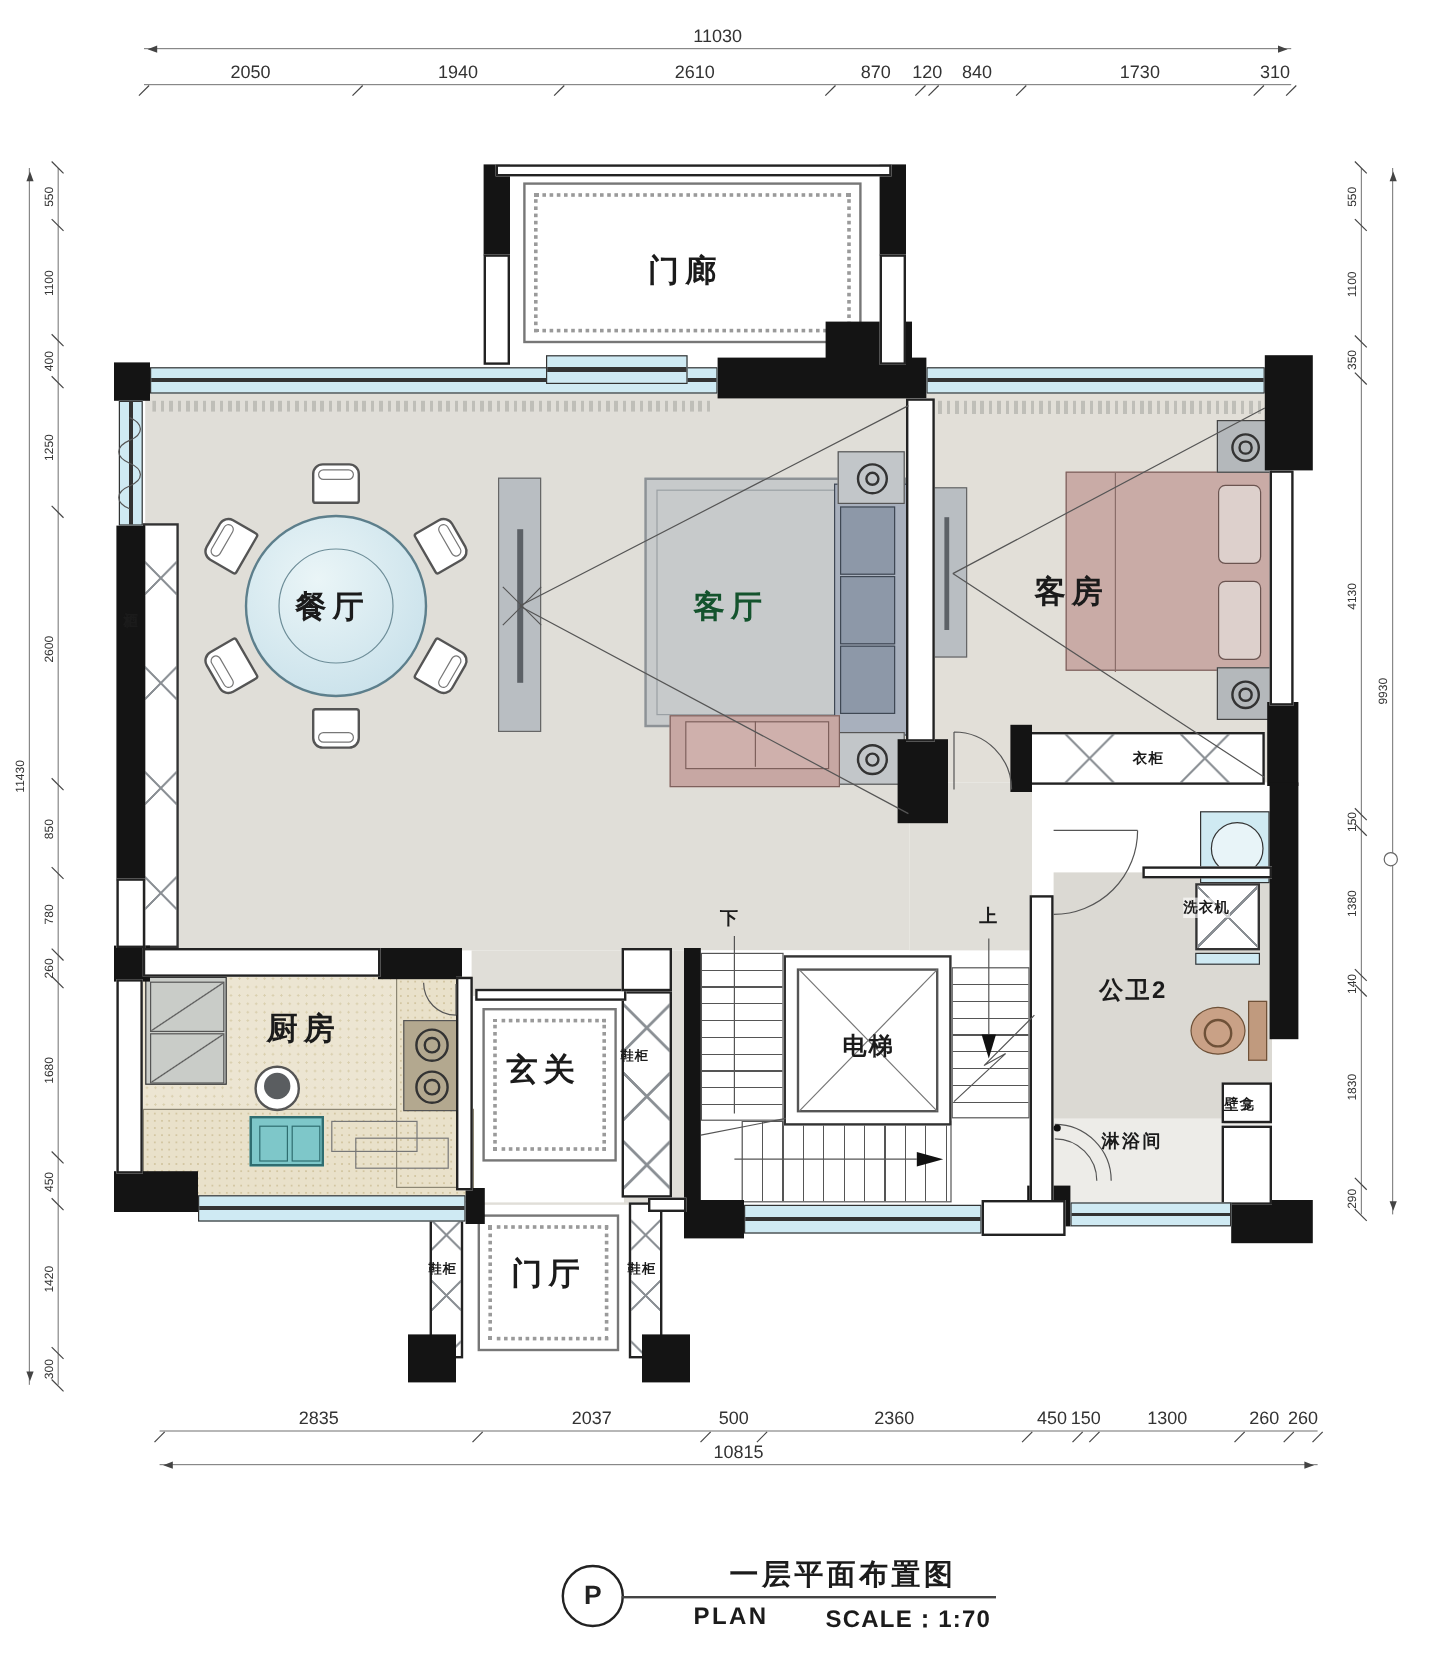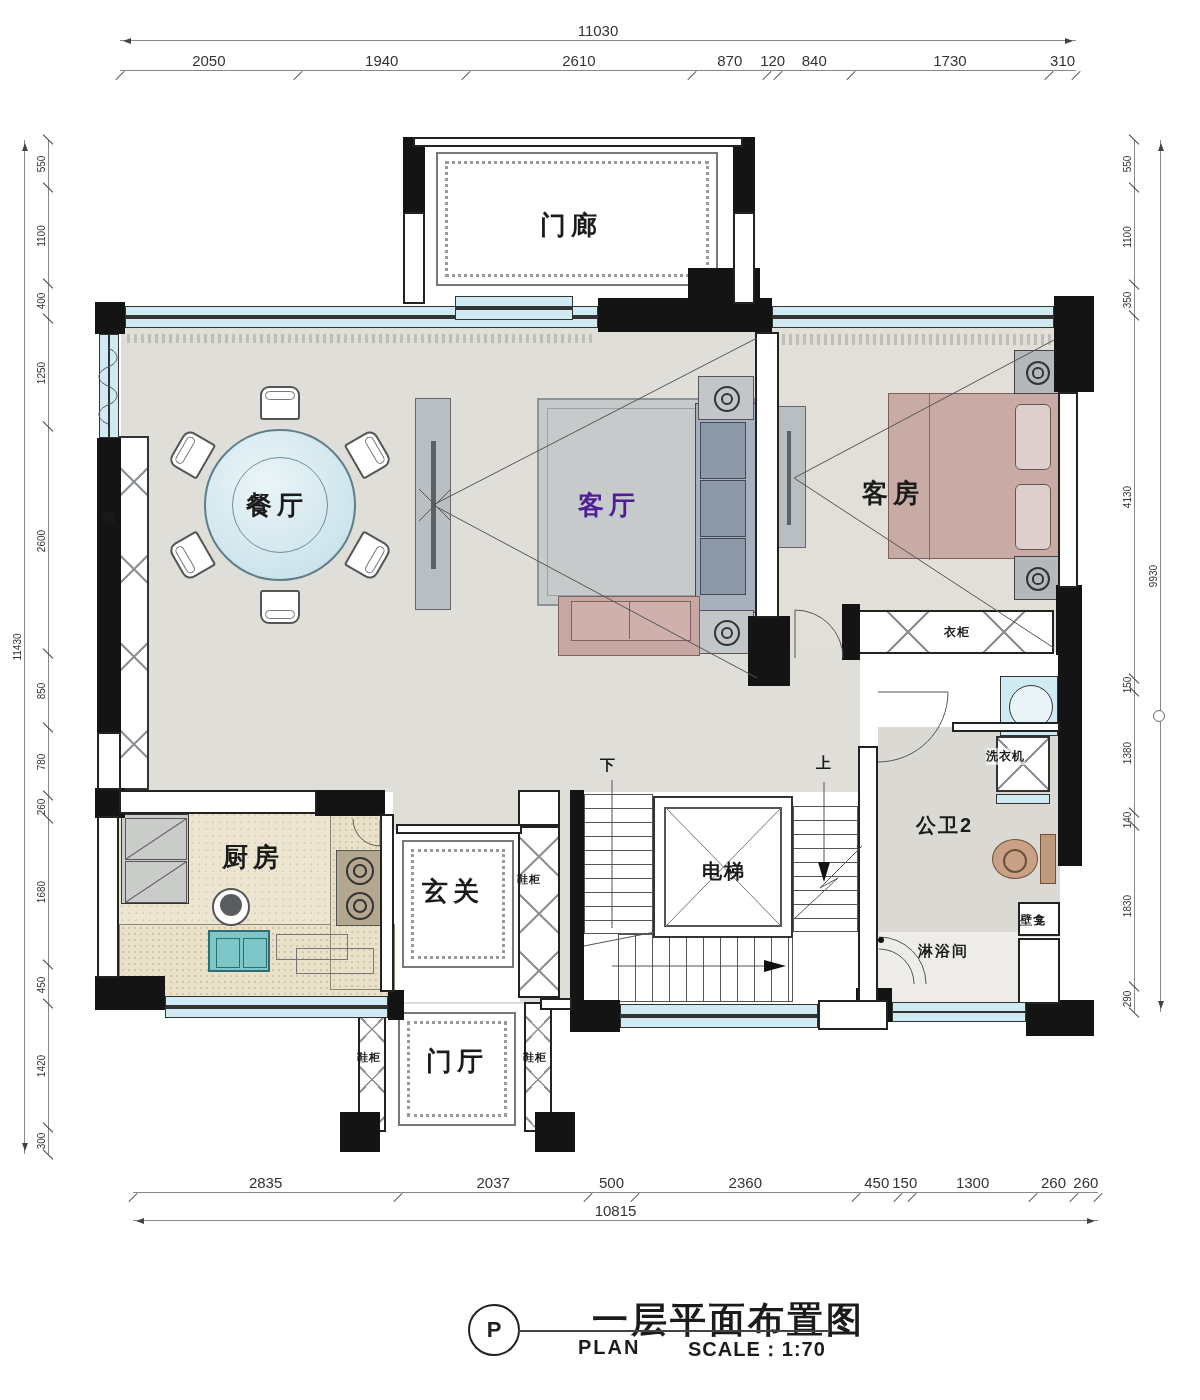--- a/index.html
+++ b/index.html
@@ -38,21 +38,21 @@
       border-radius:9px 9px 3px 3px;box-sizing:border-box;transform:rotate(var(--a)) translateY(-102px)}
   .chair::after{content:"";position:absolute;left:3px;right:3px;top:3px;height:7px;border:1px solid #777;border-radius:6px}
   
   .cush{position:absolute;box-sizing:border-box;border:1px solid #3f4854;background:#8d98a8}
   .pillow{position:absolute;background:#ddd0cc;border:1px solid #6b5450;border-radius:6px}
   
   .lab{position:absolute;z-index:7;font-weight:bold;color:#1b1b1b;white-space:nowrap}
   .big{font-size:26px;letter-spacing:5px}
   .mid{font-size:20px;letter-spacing:2px}
   .sml{font-size:12px;letter-spacing:1px}
-  .muted{color:#4c1d95}
+  .muted{color:#14532d}
   .vlab{writing-mode:vertical-rl;letter-spacing:2px}
   
   .dimh{position:absolute;display:flex;align-items:flex-end;height:16px;border-bottom:1px solid #888;z-index:8;font-size:15px;color:#333}
   .dimh .seg{position:relative;flex-basis:0;display:flex;justify-content:center;align-items:flex-end;min-width:0}
   .dimh .seg span{transform:translateY(-1px);white-space:nowrap}
   .dimh .seg::before,.dimh.segs::after{content:"";position:absolute;left:-6px;bottom:-6px;width:12px;border-top:1px solid #444;transform:rotate(-45deg)}
   .dimh.segs::after{left:auto;right:-6px}
   .dimh.total .dlab{position:absolute;left:50%;bottom:1px;transform:translateX(-50%)}
   .dimh.total::before{content:"";position:absolute;left:0;bottom:-4px;border:3px solid transparent;border-right:8px solid #444;width:0}
   .dimh.total::after{content:"";position:absolute;right:0;bottom:-4px;border:3px solid transparent;border-left:8px solid #444;width:0}
@@ -410,15 +410,15 @@
 </div>
 <div class="dimv total" style="left:1146px;top:140px;height:872px">
   <span class="dlab">9930</span>
 </div>
 <div class="abs" style="left:1153px;top:710px;width:10px;height:10px;border:1px solid #666;border-radius:50%;background:#fff;z-index:9"></div>
 
 <div class="tcirc" style="left:468px;top:1304px;width:48px;height:48px">
   <span>P</span>
 </div>
 <div class="tline" style="left:518px;top:1330px;width:312px;height:2px"></div>
-<div class="lab" style="left:592px;top:1296px;font-size:36px;letter-spacing:3px">一层平面布置图</div>
+<div class="lab" style="left:608px;top:1296px;font-size:24px;letter-spacing:3px">一层平面布置图</div>
 <div class="lab" style="left:578px;top:1336px;font-size:20px;letter-spacing:2px">PLAN</div>
 <div class="lab" style="left:688px;top:1336px;font-size:20px;letter-spacing:1px">SCALE：1:70</div>
 
 </body></html>

